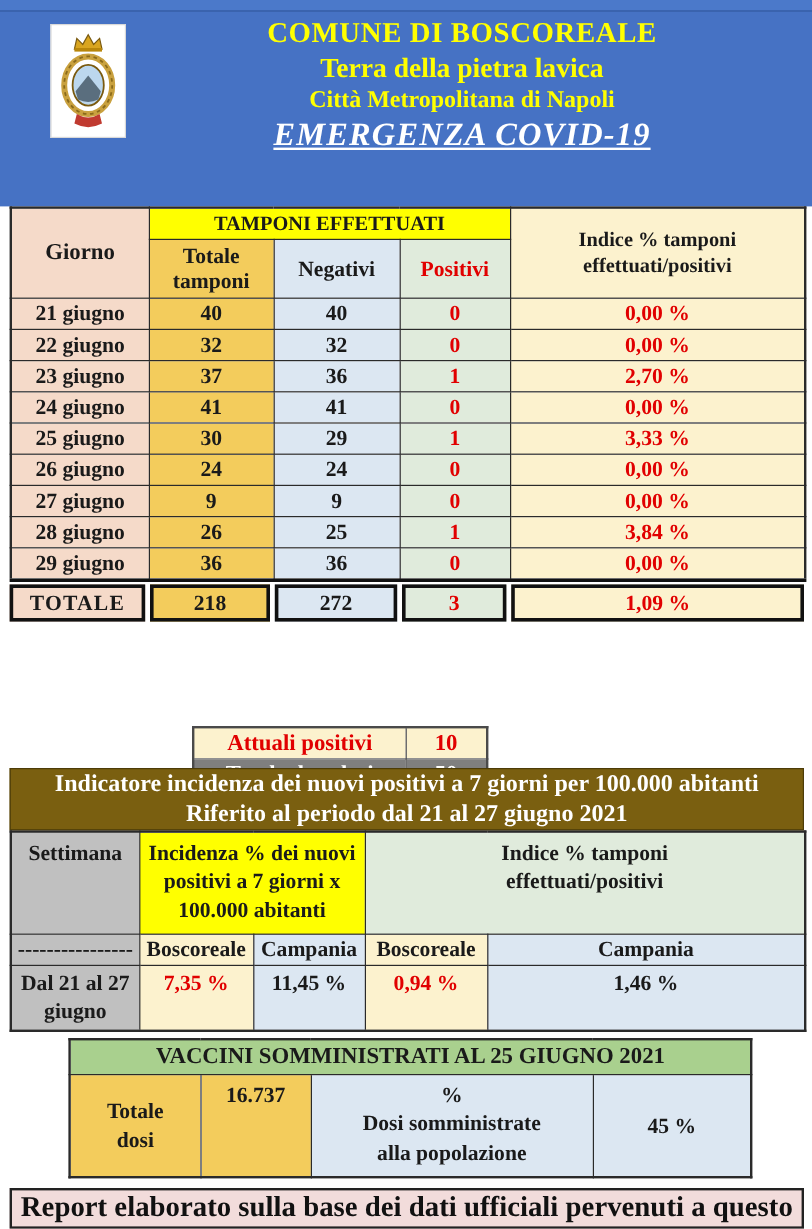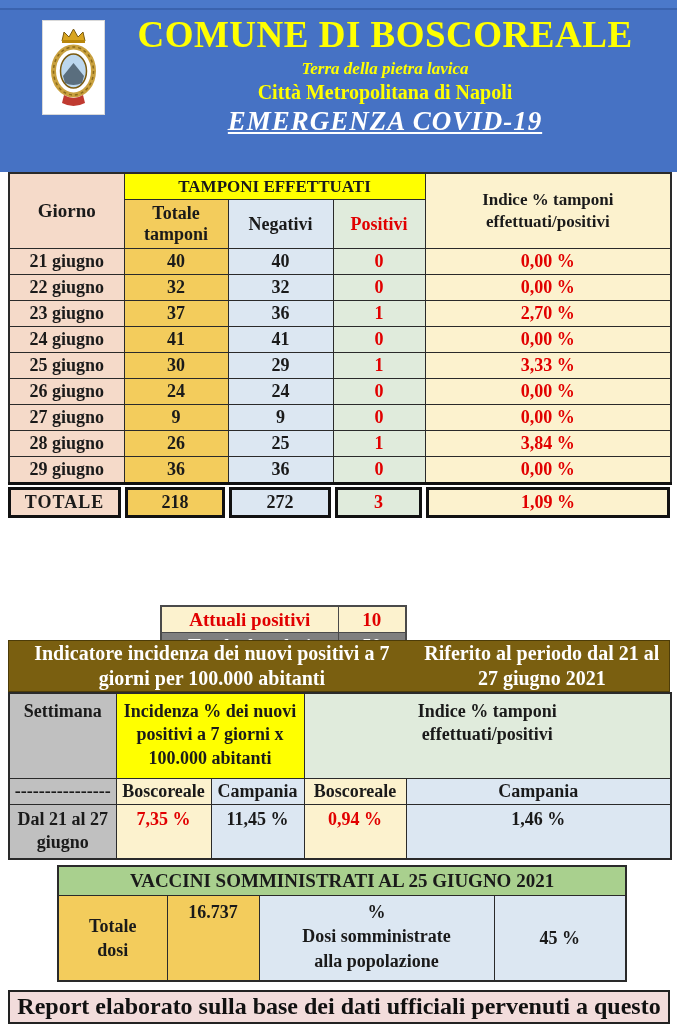--- a/index.html
+++ b/index.html
@@ -7,22 +7,22 @@
        font-family:"Liberation Serif","DejaVu Serif",serif;color:#1a1a1a;}
   .app{position:relative;width:677px;height:1024px;background:#fff;}
 
   
   .band{position:absolute;top:0;left:0;width:677px;height:172px;
         background:linear-gradient(180deg,#4b79ca 0,#4b79ca 8px,#3a63ae 8px,#3a63ae 10px,#4672c4 10px,#4672c4 100%);}
   .logo{position:absolute;left:42px;top:20px;width:63px;height:95px;background:#fff;
         border:1px solid #d9d9d9;box-sizing:border-box;display:flex;align-items:center;justify-content:center;}
   .band-text{position:absolute;left:100px;top:0;width:570px;height:172px;text-align:center;
              padding-top:15px;box-sizing:border-box;}
-  .t1{font-size:37px;font-weight:bold;color:#ffff00;line-height:1.1;letter-spacing:.5px;}
-  .t2{font-size:17px;font-weight:bold;font-style:italic;color:#ffff00;margin-top:3px;}
+  .t1{font-size:24px;font-weight:bold;color:#ffff00;line-height:1.1;letter-spacing:.5px;}
+  .t2{font-size:23px;font-weight:bold;color:#ffff00;margin-top:3px;}
   .t3{font-size:20px;font-weight:bold;color:#ffff00;margin-top:2px;}
   .t4{font-size:27px;font-weight:bold;font-style:italic;color:#fff;text-decoration:underline;
       margin-top:2px;letter-spacing:1px;}
   .t5{font-size:22px;font-weight:bold;color:#fff;margin-top:4px;}
 
   
   table{border-collapse:collapse;table-layout:fixed;}
   td,th{padding:0;overflow:hidden;font-weight:bold;text-align:center;}
   .preline{white-space:pre-line;}
   .red{color:#e10000;}
@@ -58,21 +58,21 @@
 
   
   .summary{position:absolute;top:560px;left:160px;width:245px;border:2px solid #4a4a4a;font-size:19px;margin-top:45px;}
   .summary td{border:1px solid #4a4a4a;height:25px;}
   .sum-pos{background:#fcf2ce;color:#e10000;}
   .sum-dec{background:#7f7f7f;color:#ffffff;}
 
   
   .banner{position:absolute;top:640px;left:8px;width:662px;height:52px;background:#7a5f10;
           border:1px solid #4d3c08;box-sizing:border-box;color:#fff;font-weight:bold;font-size:20px;
-          text-align:center;display:flex;justify-content:center;line-height:1.25;}
+          text-align:center;display:flex;flex-direction:column;justify-content:center;line-height:1.25;}
 
   
   .incidence{position:absolute;top:692px;left:8px;width:662px;border:2px solid #2a2a2a;font-size:18px;}
   .incidence th,.incidence td{border:1px solid #2a2a2a;}
   .incidence .hr th{height:78px;vertical-align:top;padding-top:6px;line-height:1.3;}
   .incidence .lr td{height:25px;}
   .incidence .dr td{height:50px;vertical-align:top;padding-top:3px;line-height:1.25;}
 
   
   .vaccine{position:absolute;top:865px;left:57px;width:568px;border:2px solid #2a2a2a;font-size:18px;}

